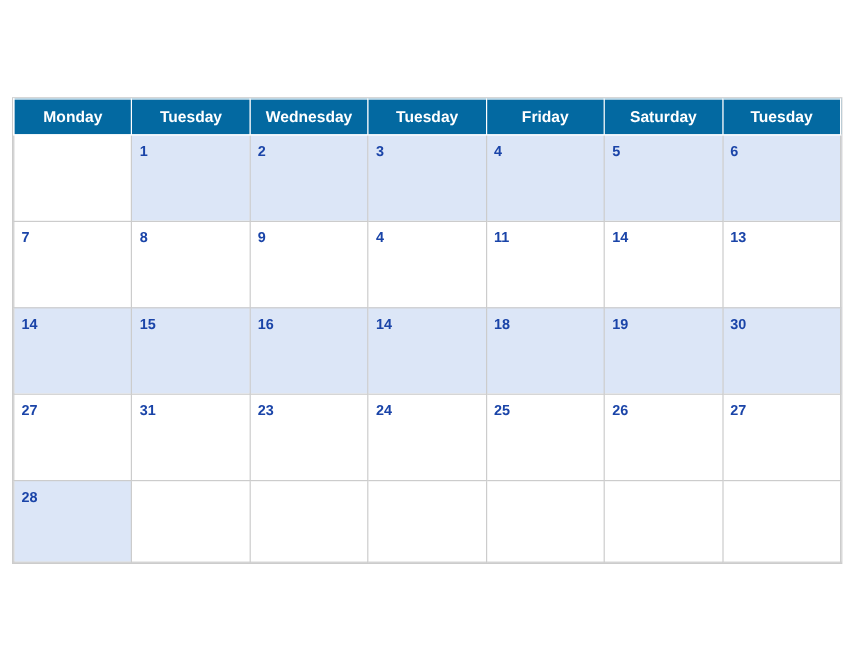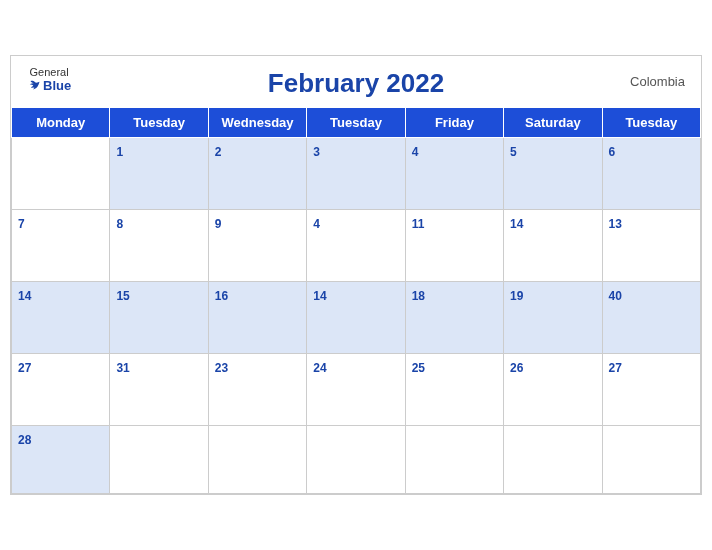--- a/index.html
+++ b/index.html
@@ -60,21 +60,21 @@
       right: 16px;
       top: 18px;
       font-size: 13px;
       color: #555;
     }
     .calendar-grid {
       width: 100%;
       border-collapse: collapse;
     }
     .calendar-grid th {
-      background-color: #1d4ed8;
+      background-color: #0369a1;
       color: #fff;
       font-size: 13px;
       font-weight: bold;
       text-align: center;
       padding: 7px 4px;
       border: 1px solid #fff;
     }
     .calendar-grid td {
       border: 1px solid #ccc;
       width: calc(100% / 7);
@@ -100,33 +100,20 @@
     
     .row-last td {
       background-color: #dce6f7;
       height: 68px;
     }
   </style>
 </head>
 <body>
 
 <div class="calendar-container">
-  <div class="calendar-header">
-    <div class="logo">
-      <span class="logo-text-general">General</span>
-      <span class="logo-text-blue">
-        <svg class="logo-bird" viewBox="0 0 20 20" fill="#1a44a8">
-          <path d="M18 4c-2 1-4 1.5-6 1C10 3 8 2 5 3c1 2 3 3 5 3-2 0-4 0-6 2 2 0 4 0 5 2-1 0-3 1-3 3 2-1 4-1 5 0-1 0-2 1-2 2 3-1 6-3 7-6 1-1 1-3 2-5z"></path>
-        </svg>
-        <span>Blue</span>
-      </span>
-    </div>
-    <h1 class="calendar-title">February 2022</h1>
-    <span class="country-label">Colombia</span>
-  </div>
 
   <table class="calendar-grid">
     <thead>
       <tr>
         <th>Monday</th>
         <th>Tuesday</th>
         <th>Wednesday</th>
         <th>Tuesday</th>
         <th>Friday</th>
         <th>Saturday</th>
@@ -152,21 +139,21 @@
           <td><span class="day-num">14</span></td>
           <td><span class="day-num">13</span></td>
         </tr>
         <tr>
           <td><span class="day-num">14</span></td>
           <td><span class="day-num">15</span></td>
           <td><span class="day-num">16</span></td>
           <td><span class="day-num">14</span></td>
           <td><span class="day-num">18</span></td>
           <td><span class="day-num">19</span></td>
-          <td><span class="day-num">40</span></td>
+          <td><span class="day-num">30</span></td>
         </tr>
         <tr>
           <td><span class="day-num">27</span></td>
           <td><span class="day-num">31</span></td>
           <td><span class="day-num">23</span></td>
           <td><span class="day-num">24</span></td>
           <td><span class="day-num">25</span></td>
           <td><span class="day-num">26</span></td>
           <td><span class="day-num">27</span></td>
         </tr>

